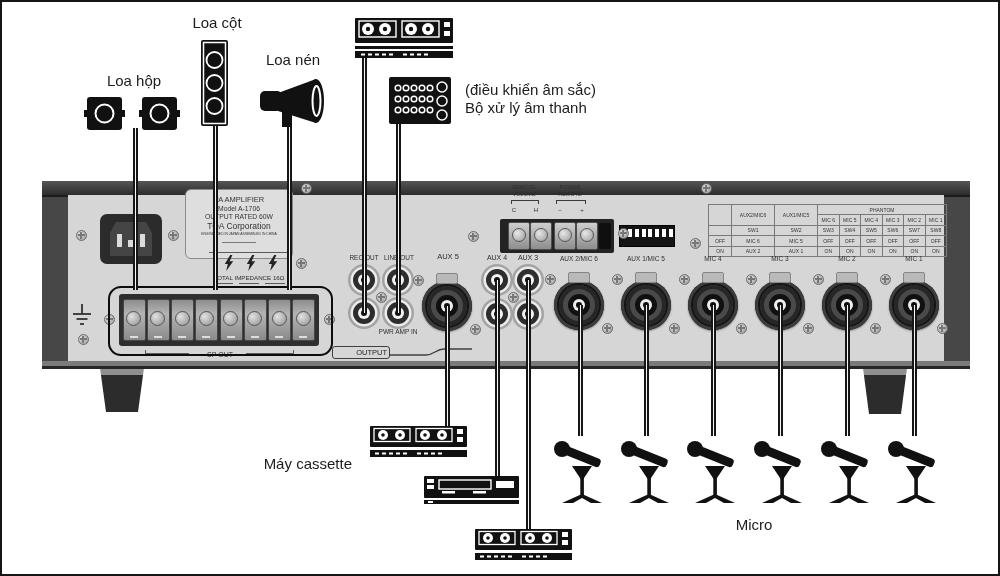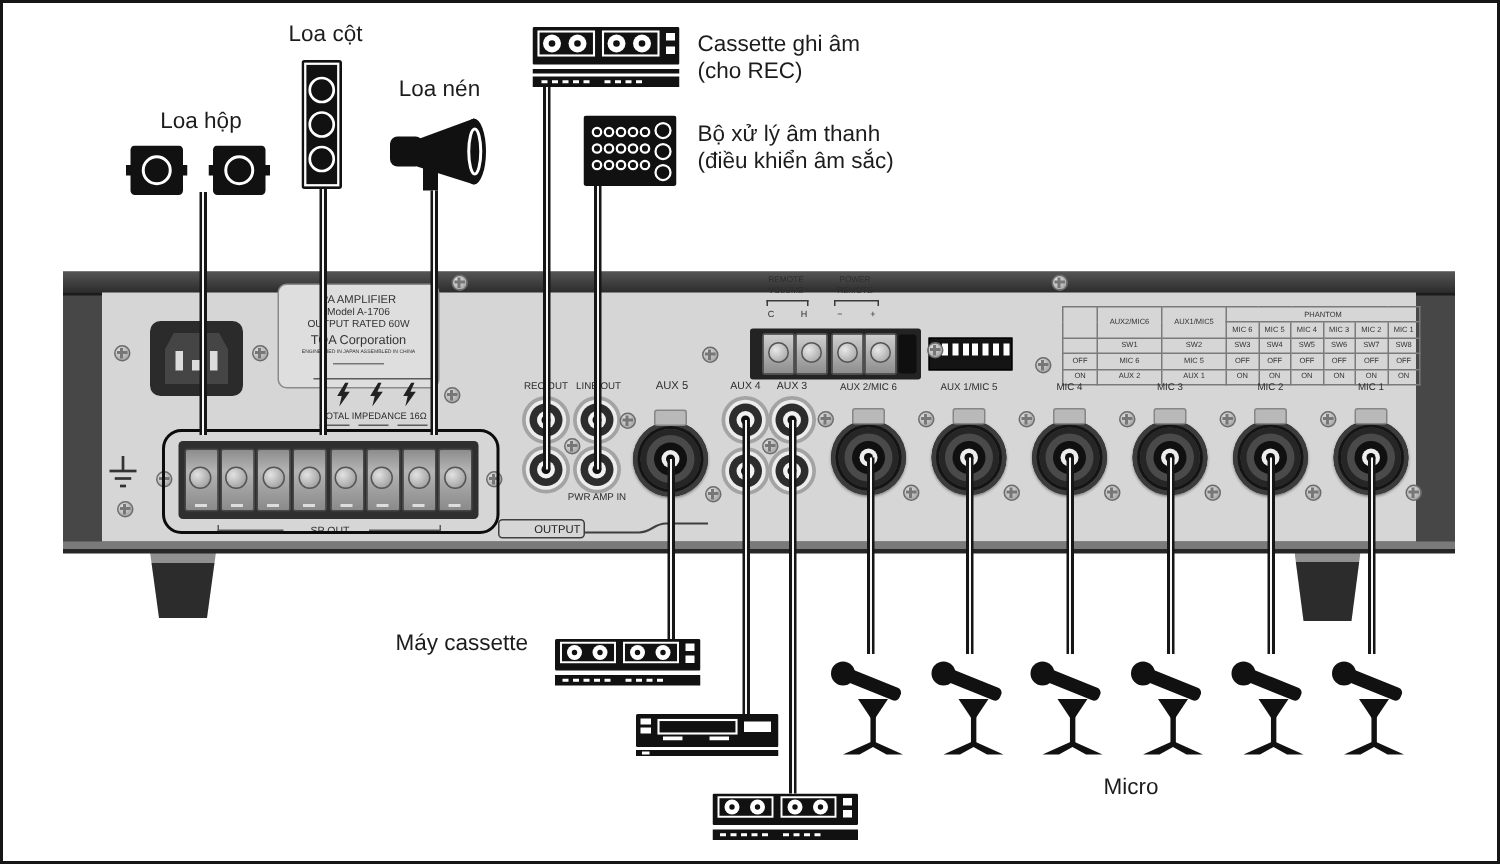--- a/index.html
+++ b/index.html
@@ -96,24 +96,20 @@
         <rect x="13" y="35.5" width="4" height="2"></rect>
         <rect x="20" y="35.5" width="4" height="2"></rect>
         <rect x="27" y="35.5" width="4" height="2"></rect>
         <rect x="34" y="35.5" width="4" height="2"></rect>
         <rect x="48" y="35.5" width="4" height="2"></rect>
         <rect x="55" y="35.5" width="4" height="2"></rect>
         <rect x="62" y="35.5" width="4" height="2"></rect>
         <rect x="69" y="35.5" width="4" height="2"></rect>
       </g>
   </svg>
-  <div class="lbl" style="left:463px;top:19px;">
-    <div>Cassette ghi âm</div>
-    <div>(cho REC)</div>
-  </div>
 
   <svg class="abs" style="left:387px;top:75px;" width="62" height="47" viewBox="0 0 62 47">
     <rect width="62" height="47" rx="2" fill="#111"></rect>
     <g fill="none" stroke="#fff" stroke-width="1.5">
       <circle cx="9" cy="11" r="2.8"></circle>
         <circle cx="17" cy="11" r="2.8"></circle>
         <circle cx="25" cy="11" r="2.8"></circle>
         <circle cx="33" cy="11" r="2.8"></circle>
         <circle cx="41" cy="11" r="2.8"></circle>
       <circle cx="9" cy="22" r="2.8"></circle>
@@ -125,22 +121,22 @@
         <circle cx="17" cy="33" r="2.8"></circle>
         <circle cx="25" cy="33" r="2.8"></circle>
         <circle cx="33" cy="33" r="2.8"></circle>
         <circle cx="41" cy="33" r="2.8"></circle>
       <circle cx="53" cy="10" r="5"></circle>
         <circle cx="53" cy="24" r="5"></circle>
         <circle cx="53" cy="38" r="5"></circle>
     </g>
   </svg>
   <div class="lbl" style="left:463px;top:79px;">
+    <div>(điều khiển âm sắc)</div>
     <div>Bộ xử lý âm thanh</div>
-    <div>(điều khiển âm sắc)</div>
   </div>
 
   <div class="abs" style="left:40px;top:179px;width:928px;height:187px;background:#474747;z-index:1;"></div>
   <div class="abs" style="left:40px;top:179px;width:928px;height:14px;background:linear-gradient(#555,#2c2c2c);border-bottom:2px solid #1c1c1c;z-index:2;"></div>
   <div class="abs" style="left:66px;top:193px;width:876px;height:166px;background:#d6d6d6;z-index:2;"></div>
   <div class="abs" style="left:40px;top:359px;width:928px;height:5px;background:#7a7a7a;z-index:2;"></div>
   <div class="abs" style="left:40px;top:364px;width:928px;height:3px;background:#262626;z-index:2;"></div>
   <div class="screw" style="left:299px;top:181px;z-index:3;"></div>
   <div class="screw" style="left:699px;top:181px;z-index:3;"></div>
 
@@ -420,21 +416,21 @@
   <div class="cable" style="left:442.5px;top:304px;height:120px;"></div>
   <div class="cable" style="left:492.5px;top:278px;height:196px;"></div>
   <div class="cable" style="left:523.5px;top:278px;height:249px;"></div>
   <div class="cable" style="left:575.5px;top:303px;height:131px;"></div>
   <div class="cable" style="left:641.5px;top:303px;height:131px;"></div>
   <div class="cable" style="left:708.5px;top:303px;height:131px;"></div>
   <div class="cable" style="left:775.5px;top:303px;height:131px;"></div>
   <div class="cable" style="left:842.5px;top:303px;height:131px;"></div>
   <div class="cable" style="left:909.5px;top:303px;height:131px;"></div>
 
-  <div class="lbl rgt" style="left:230px;top:418px;width:120px;">Máy cassette</div>
+  <div class="lbl rgt" style="left:230px;top:453px;width:120px;">Máy cassette</div>
   <svg class="abs" style="left:368px;top:424px;z-index:3;" width="97" height="33" viewBox="0 0 97 33">
     <rect x="0" y="0" width="97" height="21" rx="1" fill="#111"></rect>
     <rect x="4" y="2.5" width="36" height="13" fill="none" stroke="#fff" stroke-width="1.3"></rect>
     <circle cx="13" cy="9" r="5" fill="#fff"></circle>
       <circle cx="13" cy="9" r="1.8" fill="#111"></circle>
     <circle cx="30" cy="9" r="5" fill="#fff"></circle>
       <circle cx="30" cy="9" r="1.8" fill="#111"></circle>
     <rect x="46" y="2.5" width="36" height="13" fill="none" stroke="#fff" stroke-width="1.3"></rect>
     <circle cx="55" cy="9" r="5" fill="#fff"></circle>
       <circle cx="55" cy="9" r="1.8" fill="#111"></circle>

